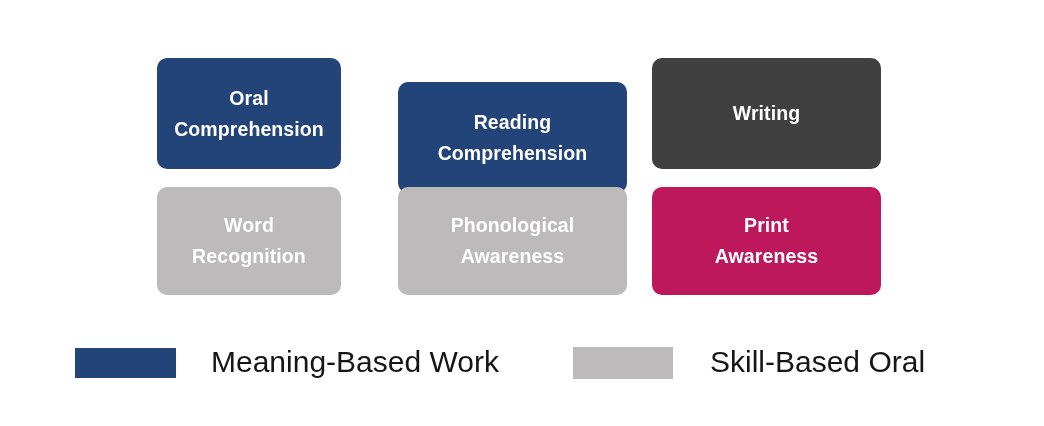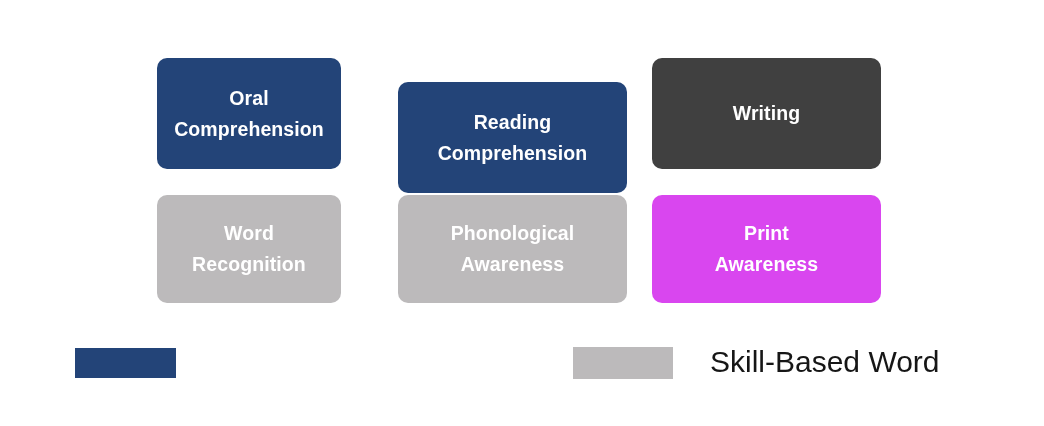--- a/index.html
+++ b/index.html
@@ -42,21 +42,21 @@
     display: block;
     white-space: nowrap;
   }
 
   .box--meaning { background: #234478; }
   .box--skill   { background: #bcbabb; }
 
   
   .row1 { top: 58px;  height: 111px; }
   
-  .row2 { top: 195px; height: 108px; text-align: center; }
+  .row2 { top: 187px; height: 108px; text-align: center; }
 
   .col1 { left: 145px; width: 184px; margin-left: 12px; }
   .col2 { left: 398px; width: 229px; }
   .col3 { left: 652px; width: 229px; }
 
   
   .box--single {
     justify-content: flex-start;
     padding-top: 40px;
   }
@@ -110,23 +110,24 @@
   <div class="box box--skill row2 col1" style="background: rgb(188, 186, 187);">
     <span class="line">Word</span>
     <span class="line">Recognition</span>
   </div>
 
   <div class="box box--skill row2 col2" style="background: rgb(188, 186, 187);">
     <span class="line">Phonological</span>
     <span class="line">Awareness</span>
   </div>
 
-  <div class="box box--skill row2 col3" style="background: #d946ef;">
+  <div class="box box--skill row2 col3" style="background: #be185d;">
     <span class="line">Print</span>
     <span class="line">Awareness</span>
   </div>
 
   <div class="legend-swatch legend-swatch--meaning" style="background: rgb(35, 68, 120);"></div>
+  <div class="legend-label legend-label--meaning">Meaning-Based Work</div>
 
   <div class="legend-swatch legend-swatch--skill" style="background: rgb(188, 186, 187);"></div>
-  <div class="legend-label legend-label--skill">Skill-Based Word</div>
+  <div class="legend-label legend-label--skill">Skill-Based Oral</div>
 
 </div>
 
 </body></html>

